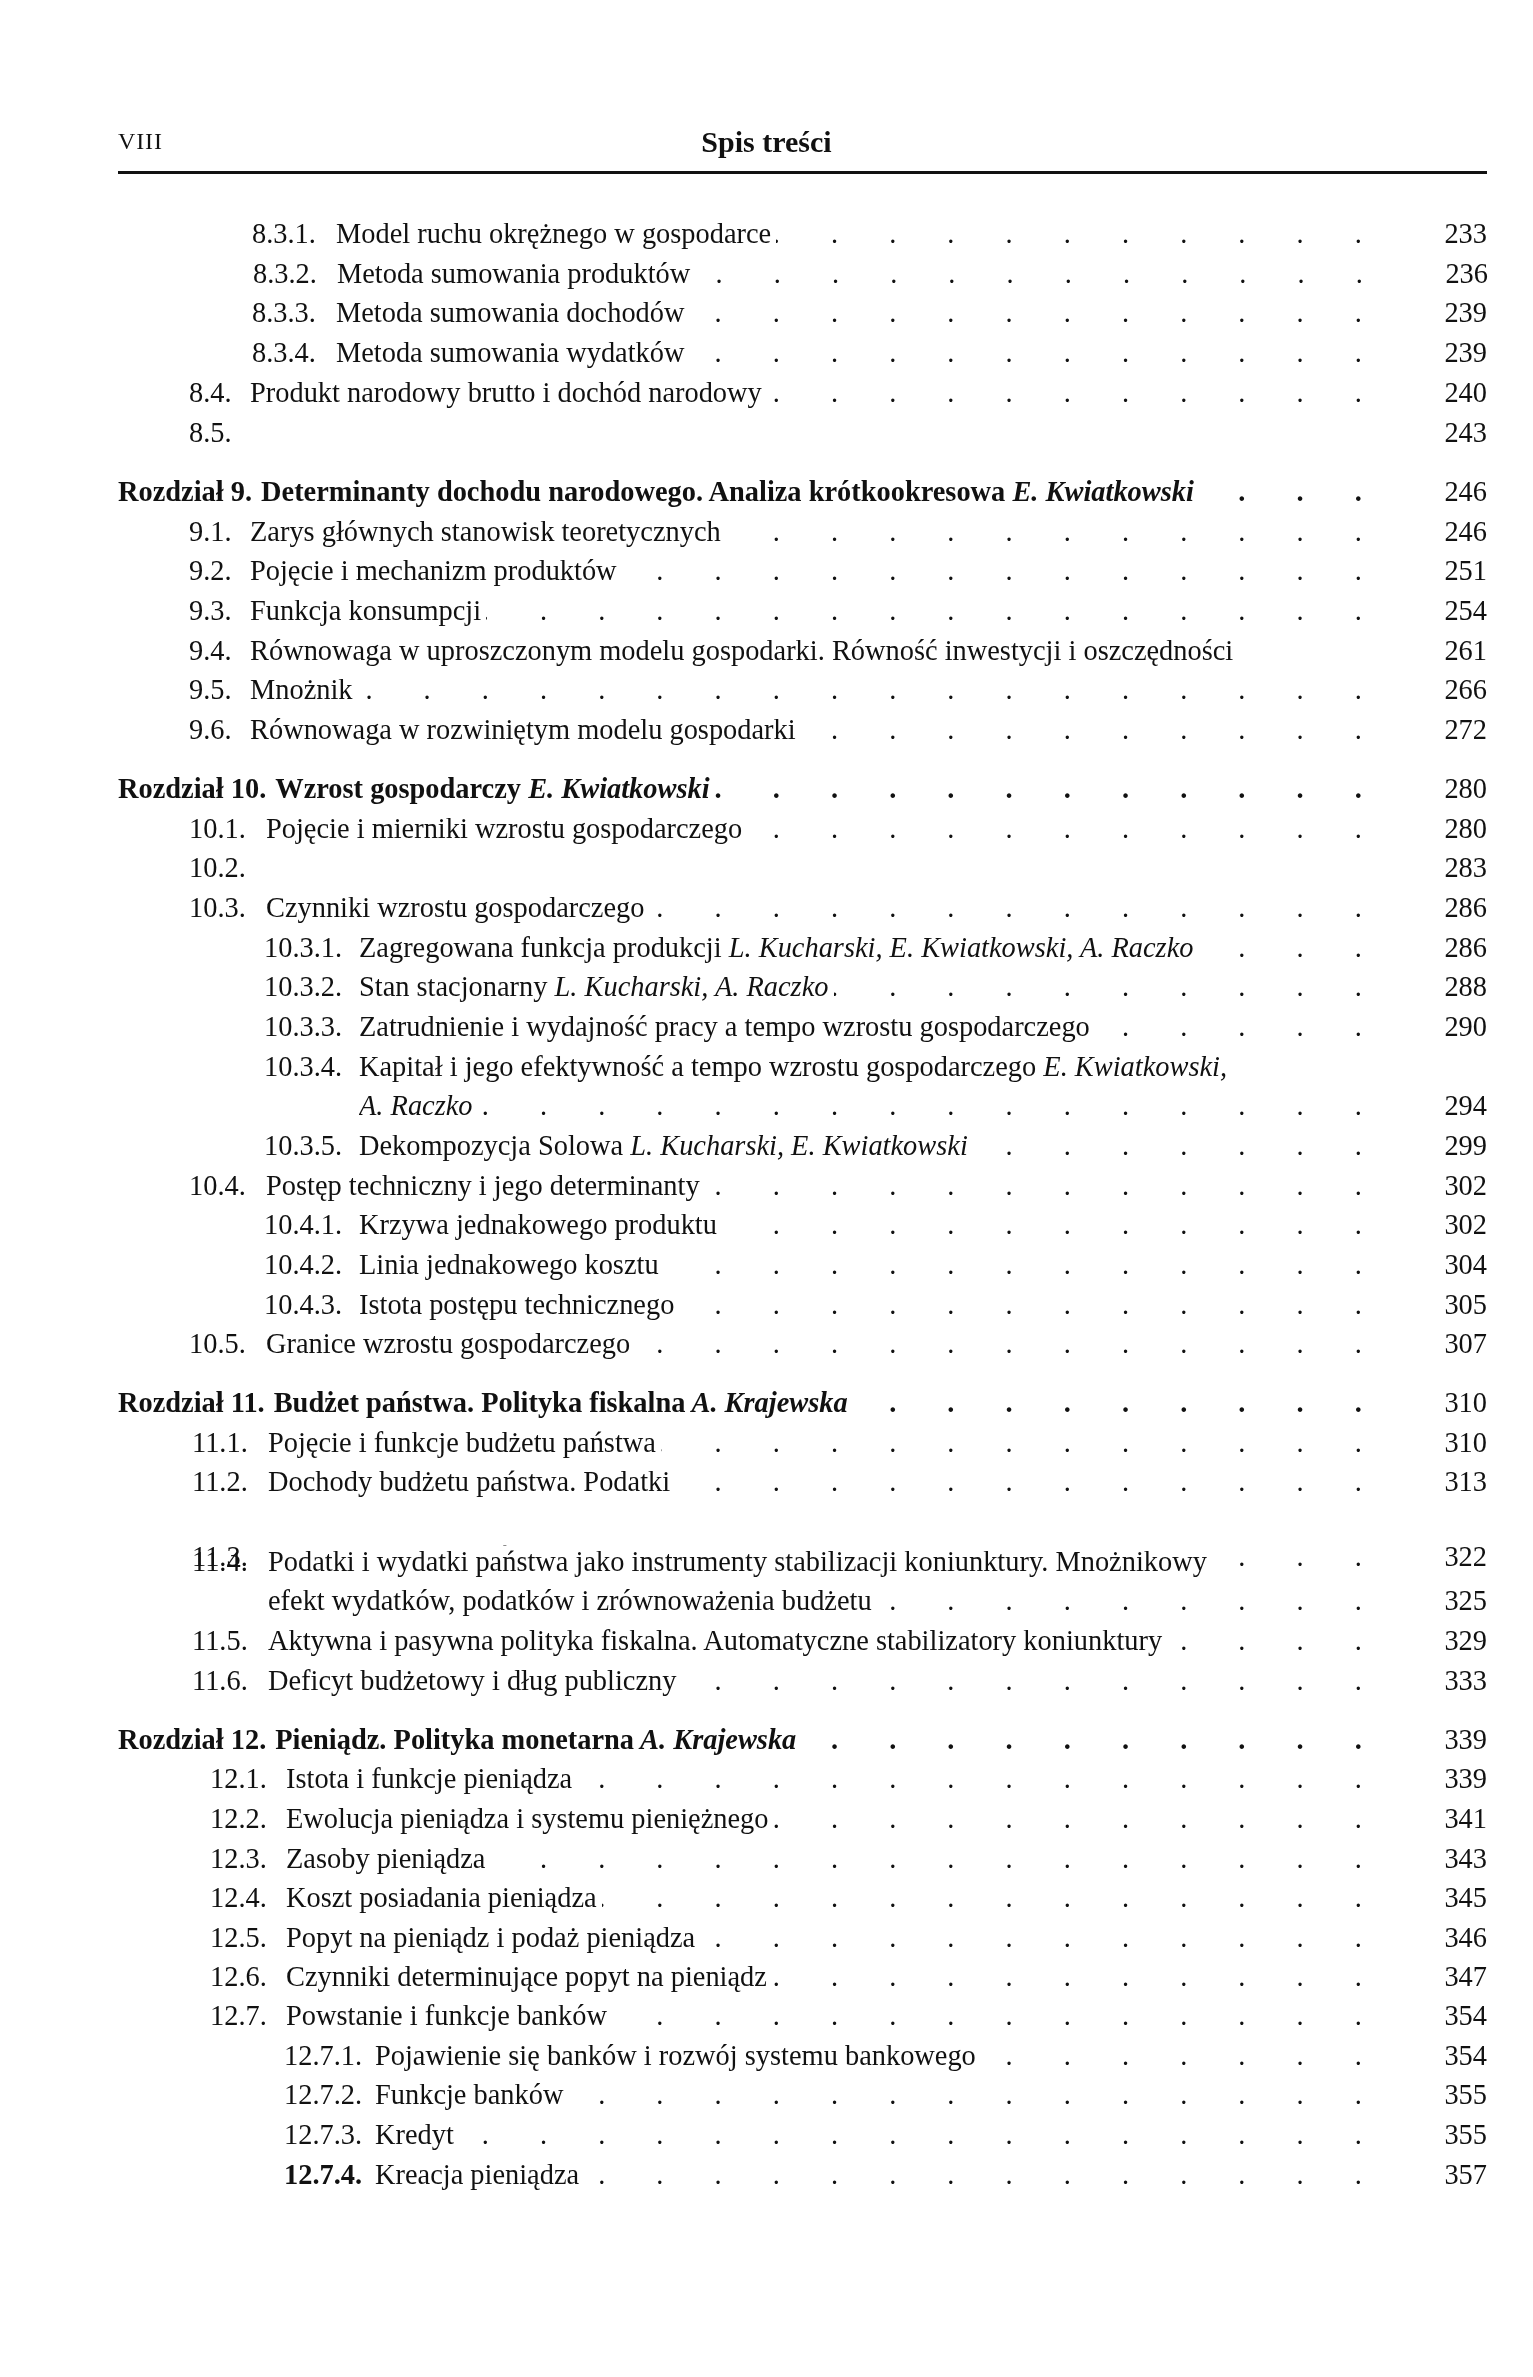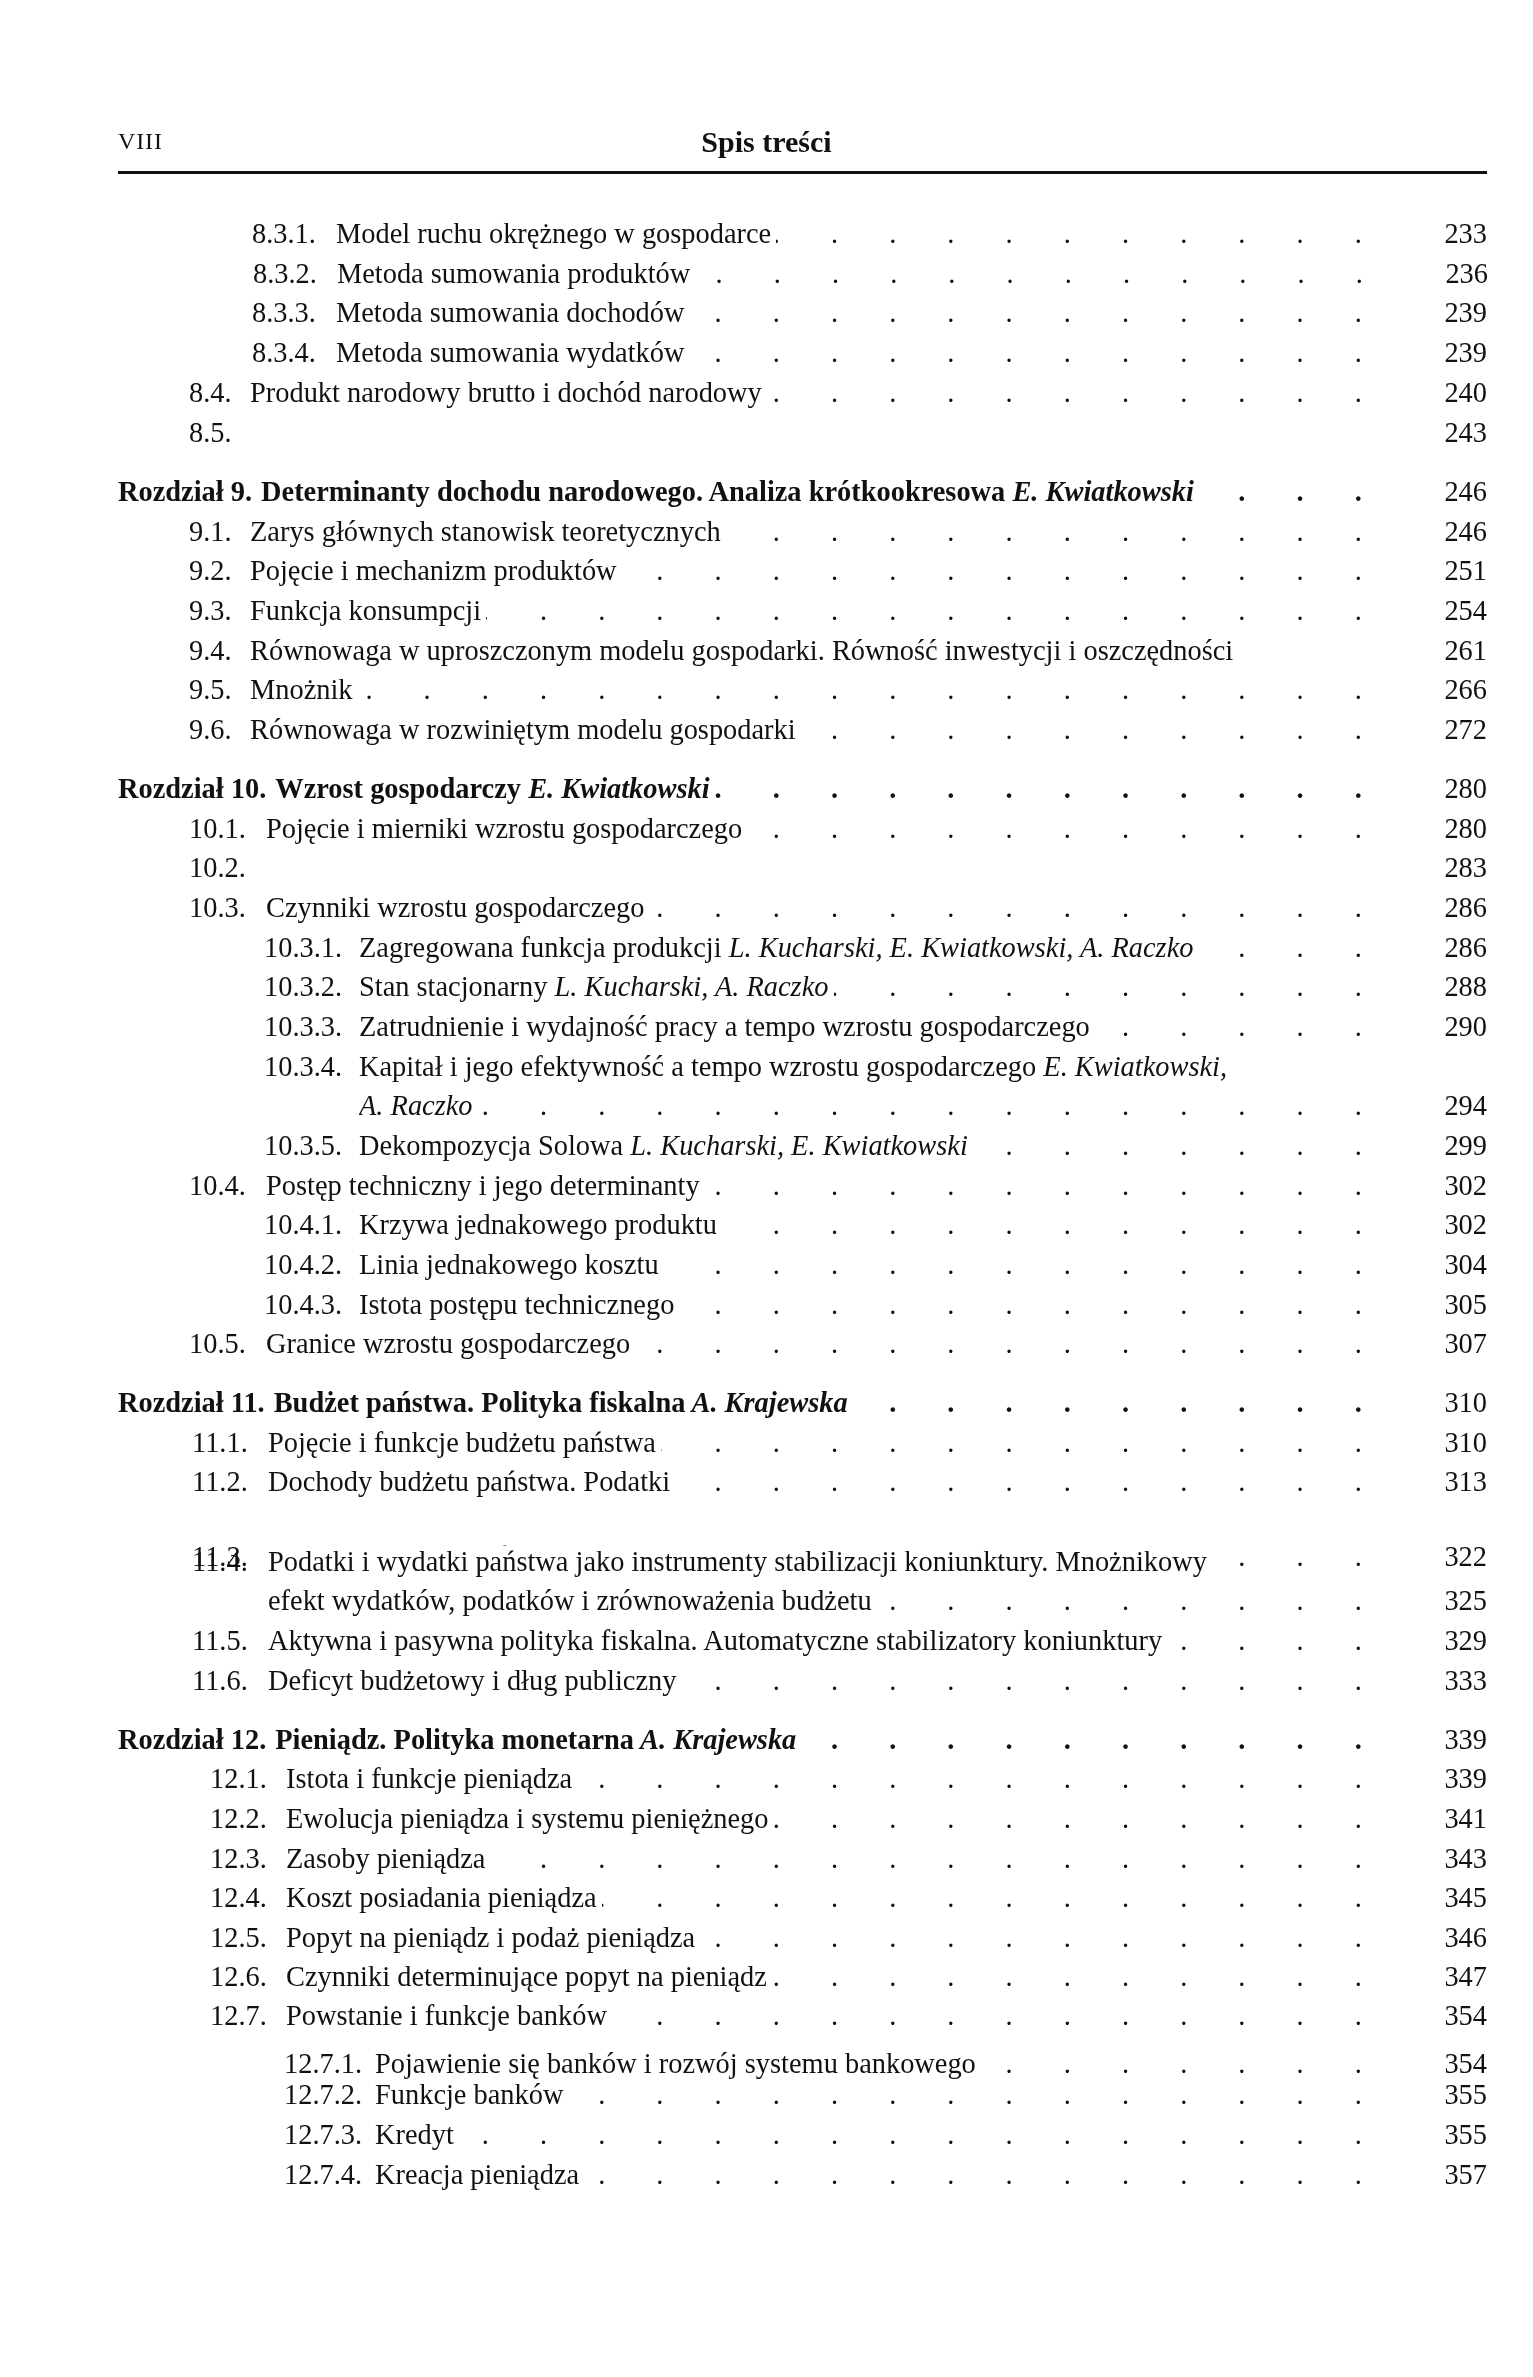--- a/index.html
+++ b/index.html
@@ -243,33 +243,33 @@
       <span class="num" style="width: 76px;">12.6.</span>
       <span class="title"><span class="leader"> . . . . . . . . . . . . . . . . . . . . . . . . . . . . . . . . . . . . . . . . . . . . . . . . . . . . . . . . . . . .</span><span class="txt"><span>Czynniki determinujące popyt na pieniądz</span></span></span>
       <span class="page">347</span>
     </div>
     <div class="row" style="top: 1996px; left: 210px; width: 1277px;">
       <span class="num" style="width: 76px;">12.7.</span>
       <span class="title"><span class="leader"> . . . . . . . . . . . . . . . . . . . . . . . . . . . . . . . . . . . . . . . . . . . . . . . . . . . . . . . . . . . .</span><span class="txt"><span>Powstanie i funkcje banków</span></span></span>
       <span class="page">354</span>
     </div>
     <div class="row" style="top: 2036px; left: 284px; width: 1203px;">
-      <span class="num" style="width: 91px; margin-top: 8px;">12.7.1.</span>
+      <span class="num" style="width: 91px;">12.7.1.</span>
       <span class="title"><span class="leader"> . . . . . . . . . . . . . . . . . . . . . . . . . . . . . . . . . . . . . . . . . . . . . . . . . . . . . . . . . . . .</span><span class="txt"><span>Pojawienie się banków i rozwój systemu bankowego</span></span></span>
       <span class="page">354</span>
     </div>
     <div class="row" style="top: 2075px; left: 284px; width: 1203px;">
       <span class="num" style="width: 91px;">12.7.2.</span>
       <span class="title"><span class="leader"> . . . . . . . . . . . . . . . . . . . . . . . . . . . . . . . . . . . . . . . . . . . . . . . . . . . . . . . . . . . .</span><span class="txt"><span>Funkcje banków</span></span></span>
       <span class="page">355</span>
     </div>
     <div class="row" style="top: 2115px; left: 284px; width: 1203px;">
       <span class="num" style="width: 91px;">12.7.3.</span>
       <span class="title"><span class="leader"> . . . . . . . . . . . . . . . . . . . . . . . . . . . . . . . . . . . . . . . . . . . . . . . . . . . . . . . . . . . .</span><span class="txt"><span>Kredyt</span></span></span>
       <span class="page">355</span>
     </div>
     <div class="row" style="top: 2155px; left: 284px; width: 1203px;">
-      <span class="num" style="width: 91px;">12.7.4.</span>
+      <span class="num" style="width: 91px; font-weight: bold;">12.7.4.</span>
       <span class="title"><span class="leader"> . . . . . . . . . . . . . . . . . . . . . . . . . . . . . . . . . . . . . . . . . . . . . . . . . . . . . . . . . . . .</span><span class="txt"><span>Kreacja pieniądza</span></span></span>
       <span class="page">357</span>
     </div>
   </div>
 
 
 </body></html>

